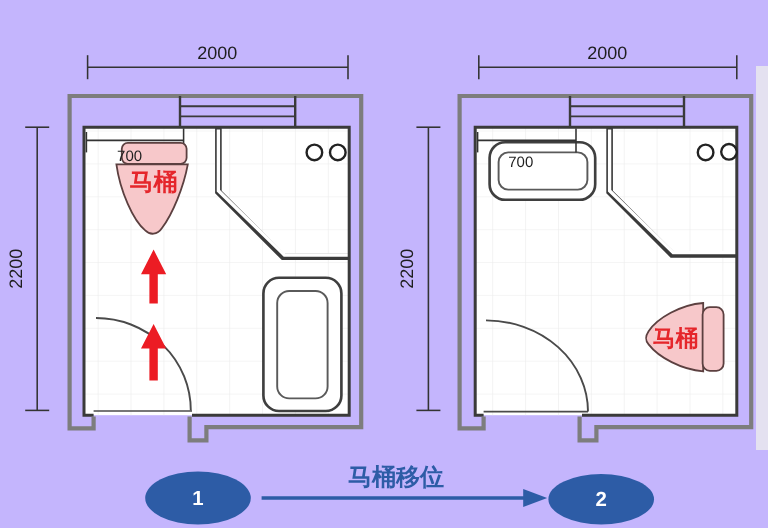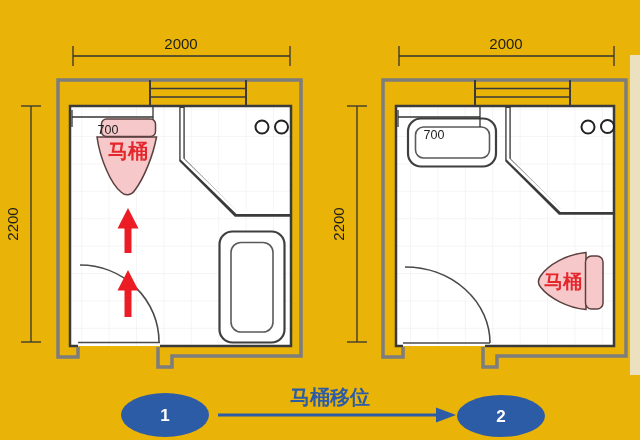--- a/index.html
+++ b/index.html
@@ -1,17 +1,17 @@
 <!DOCTYPE html>
 <html><head>
 <meta charset="utf-8">
 <style>
   html,body { margin:0; padding:0; background:#ffffff; }
   .stage {
-    position:relative; width:640px; height:440px; background:#eab308; overflow:hidden;
+    position:relative; width:640px; height:440px; background:#c4b5fd; overflow:hidden;
     font-family:"Liberation Sans","DejaVu Sans",sans-serif;
     text-align:right;
   }
   svg text { font-family:"Liberation Sans","DejaVu Sans",sans-serif; }
   .dim-text  { font-size:15px; fill:#1e1e1e; }
   .dim-small { font-size:12.5px; fill:#1e1e1e; }
   .cn-red  { font-size:20px; font-weight:bold; fill:#e5262b; }
   .cn-blue { font-size:20px; font-weight:bold; fill:#2d5ca6; }
   .step-num{ font-size:17px; font-weight:bold; fill:#ffffff; }
 </style>

